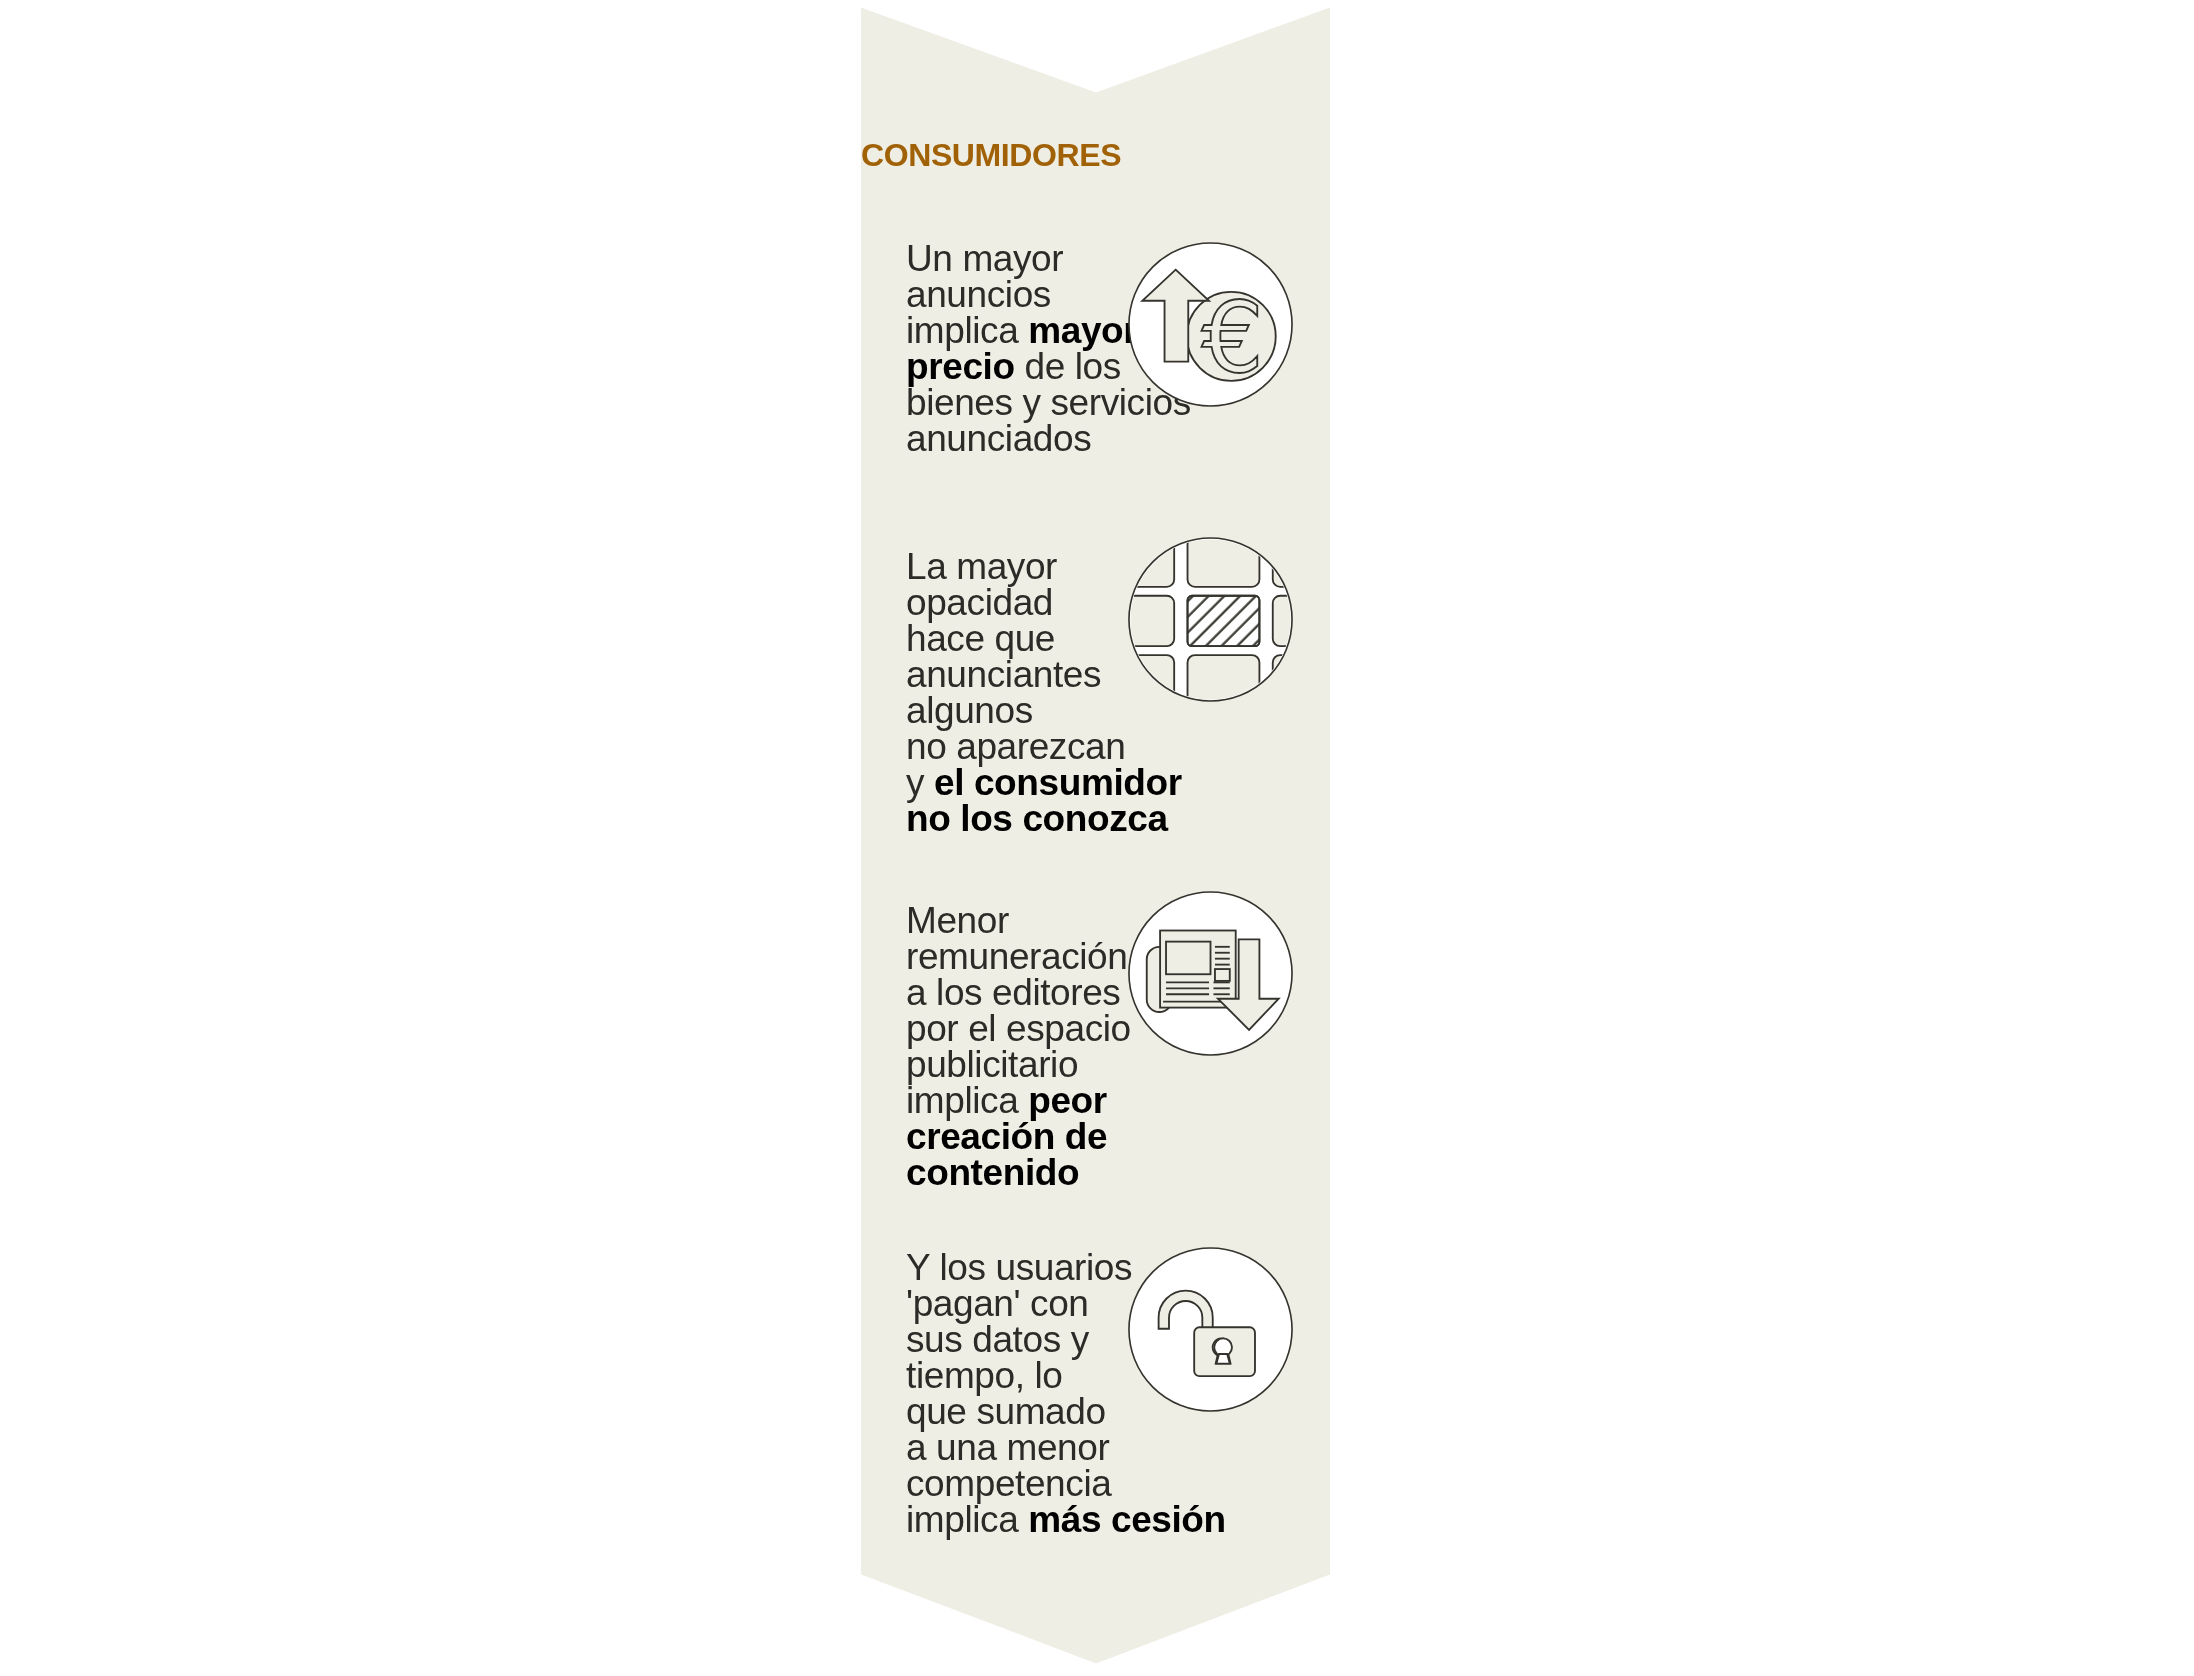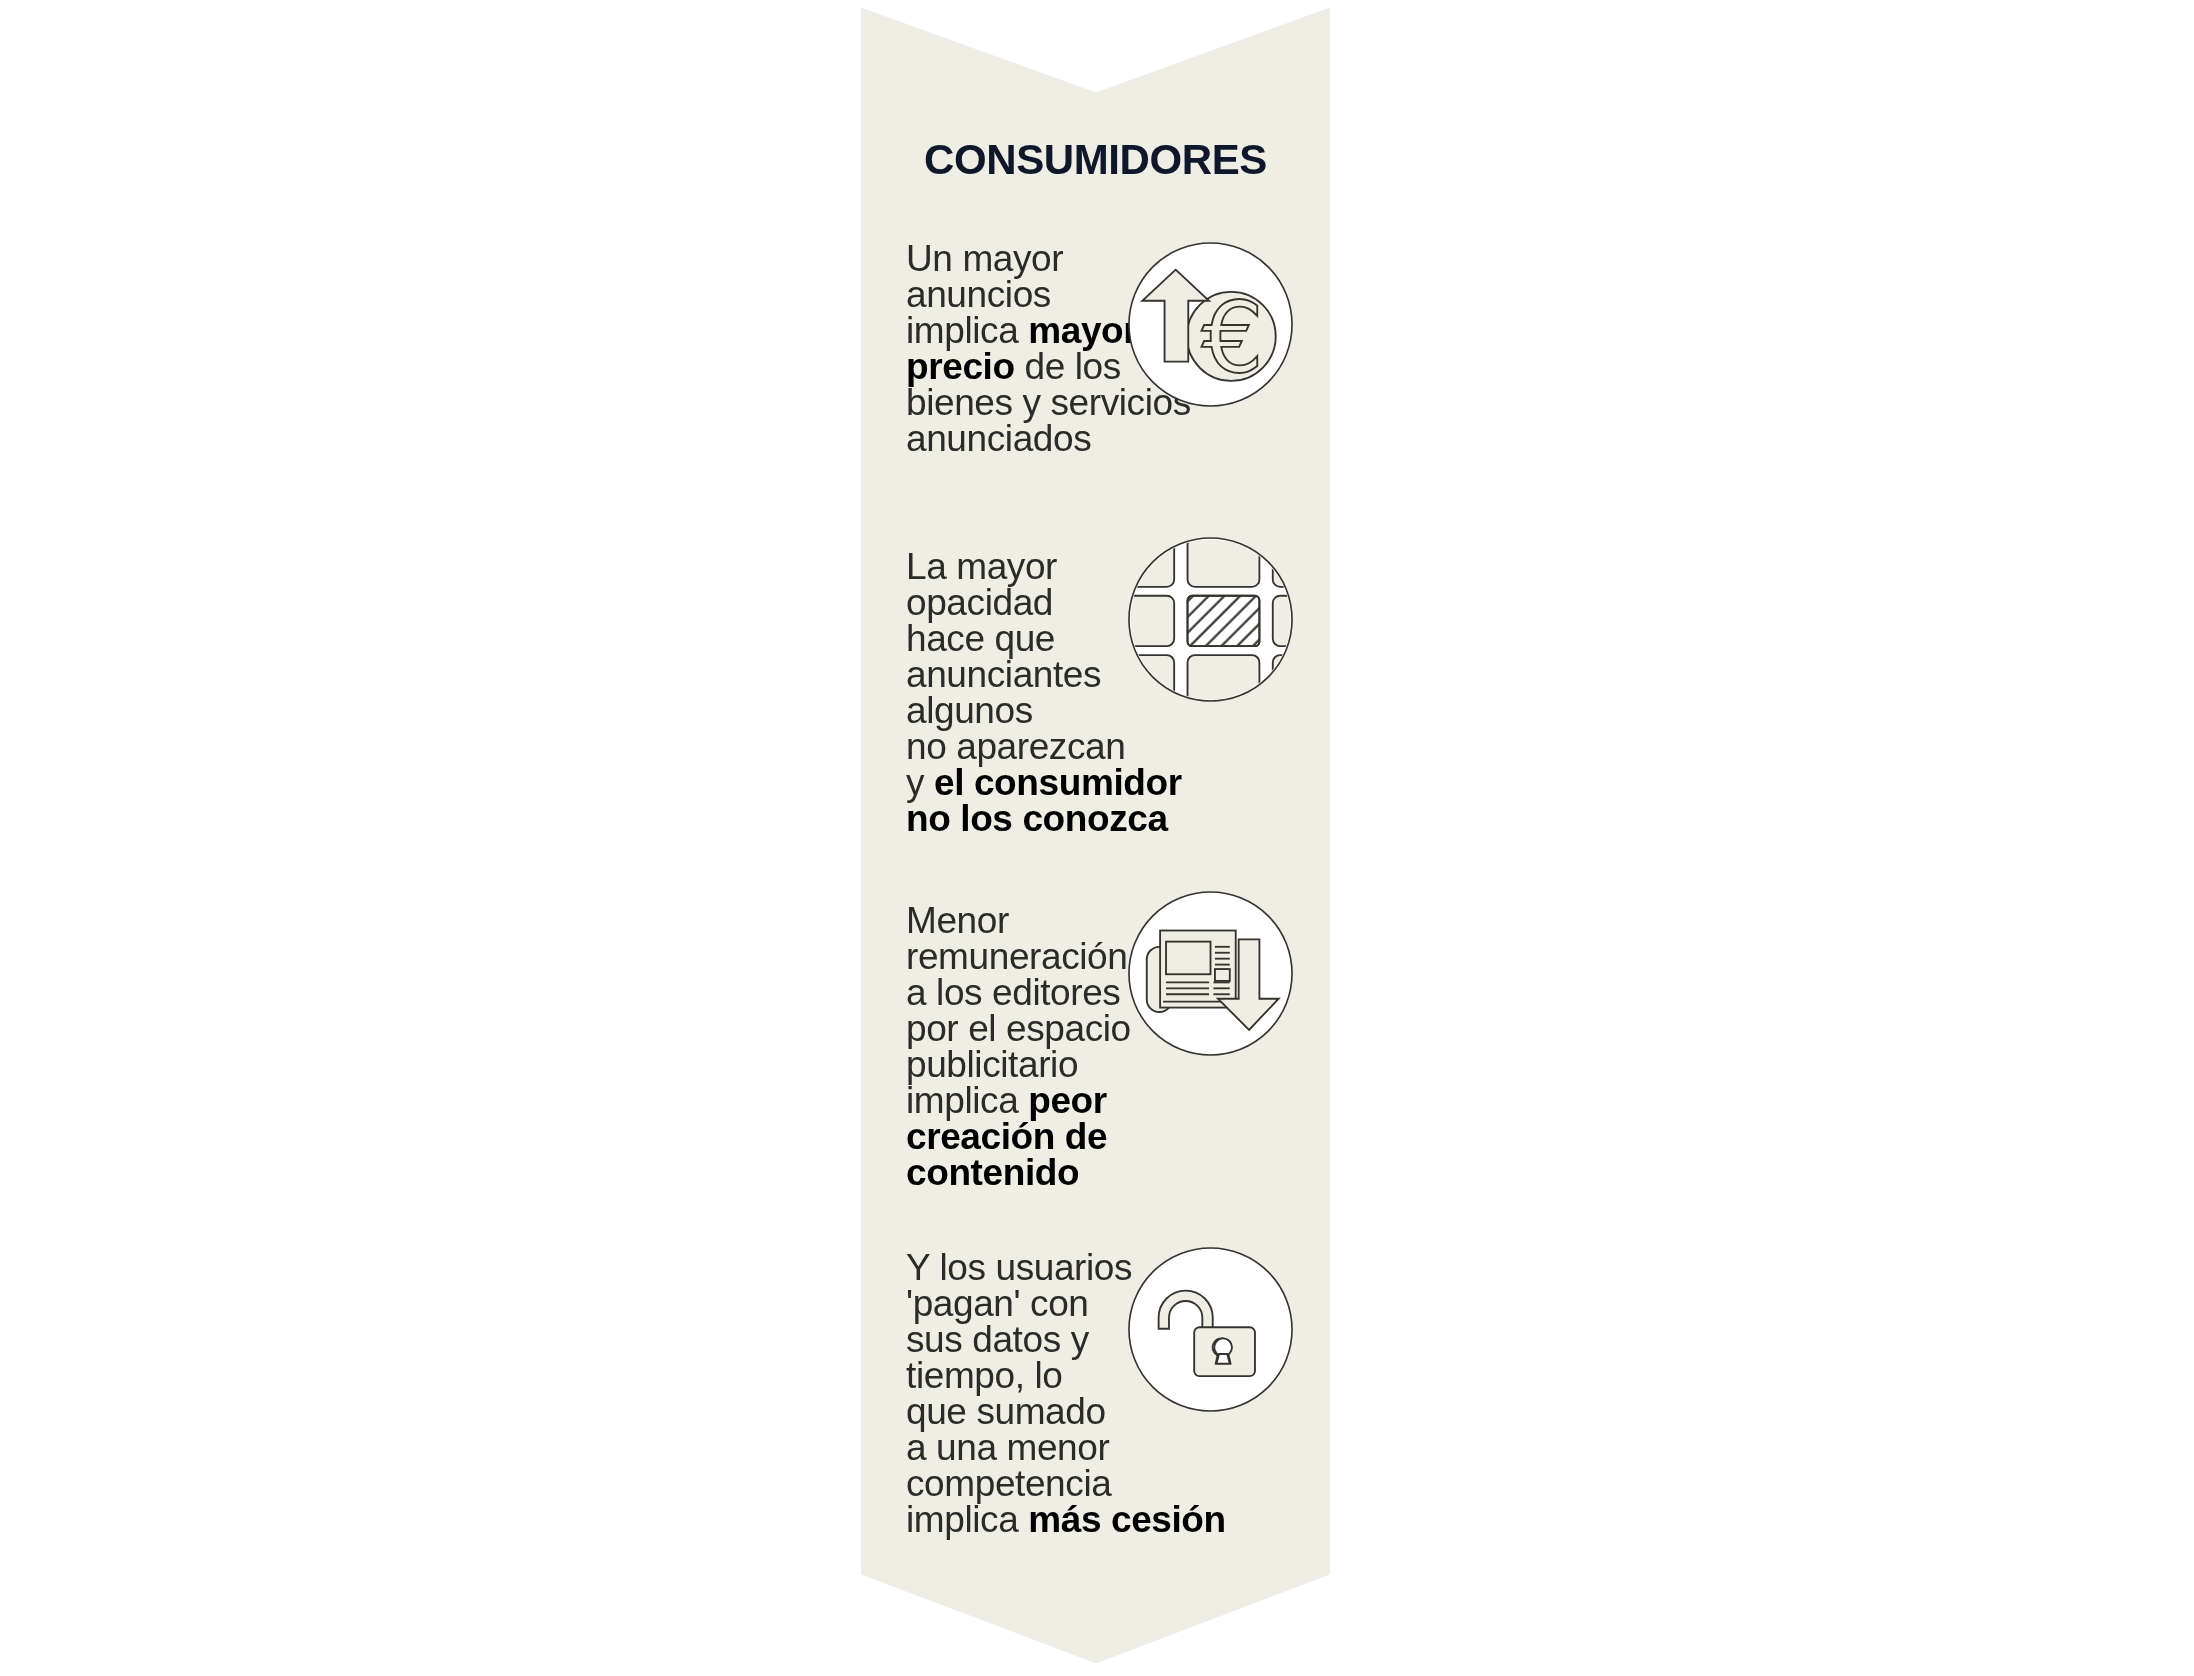--- a/index.html
+++ b/index.html
@@ -6,22 +6,22 @@
   #canvas{
     position:relative;width:2194px;height:1677px;background:#ffffff;overflow:hidden;
     font-family:"Liberation Sans",sans-serif;
   }
   .banner{
     position:absolute;left:861px;top:7.4px;width:469px;height:1656px;
     background:#EFEEE5;
     clip-path:polygon(0px 0px,235px 85px,469px 0px,469px 1567px,235px 1656px,0px 1567px);
   }
   .title{
-    position:absolute;top:132px;left:0;width:100%;text-align:center;
-    font-weight:700;font-size:42px;line-height:1;letter-spacing:-0.4px;color:#0f172a;
+    position:absolute;top:132px;left:0;width:100%;text-align:left;
+    font-weight:700;font-size:32px;line-height:1;letter-spacing:-0.4px;color:#a16207;
   }
   .section{
     position:absolute;left:45px;width:420px;
     font-size:37px;line-height:36px;letter-spacing:-0.4px;color:#2B2B27;
   }
   .section .line{white-space:nowrap;}
   .b{font-weight:700;color:#000000;}
   .icon{position:absolute;left:265px;width:169px;height:169px;}
   .s1{top:234px;} .i1{top:233px;}
   .s2{top:542px;} .i2{top:528px;}

